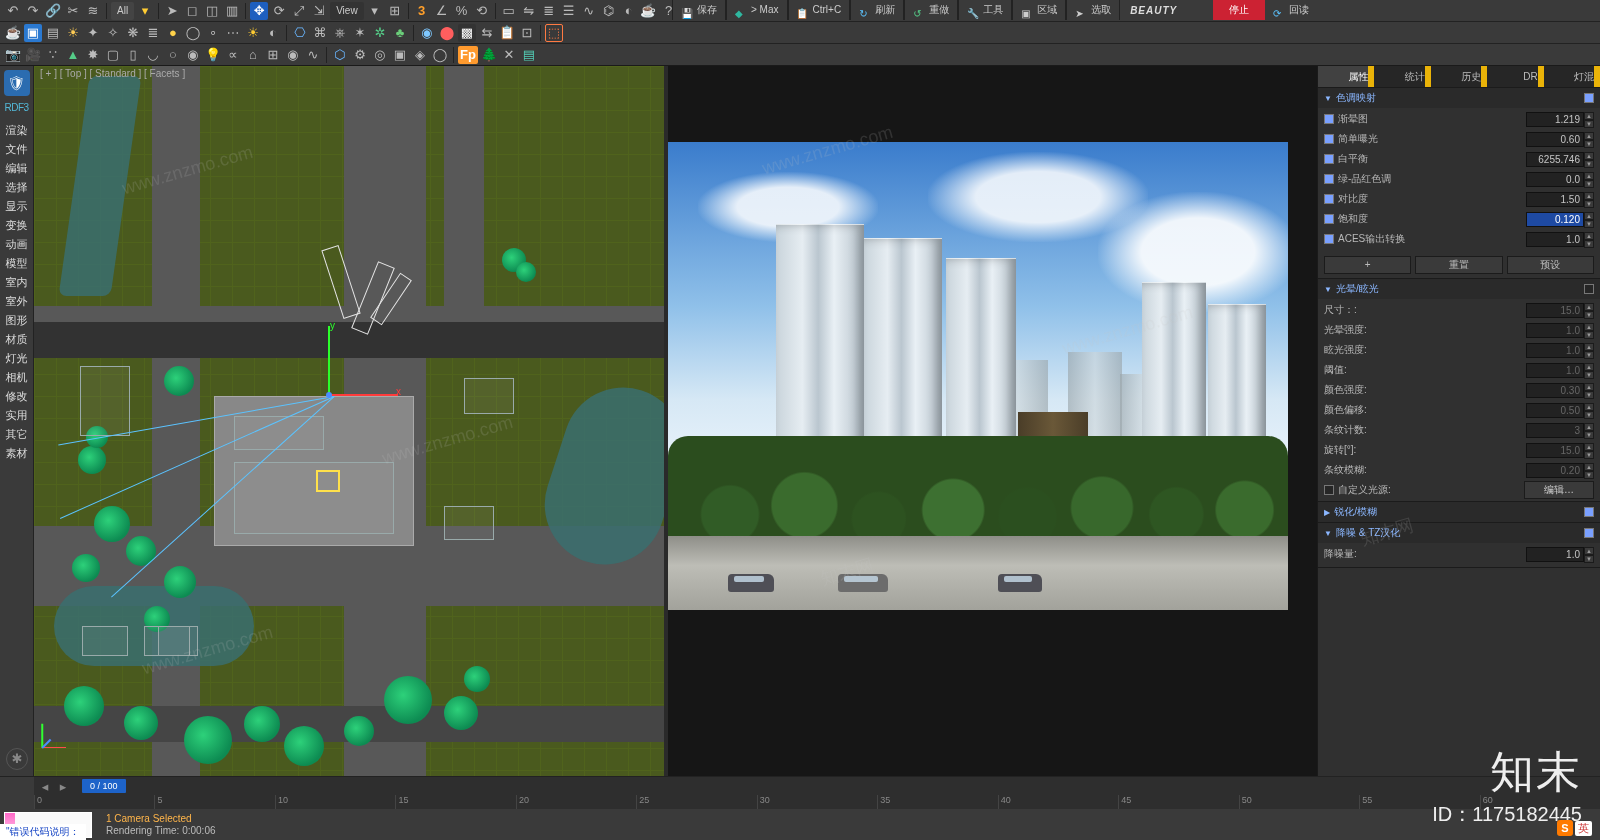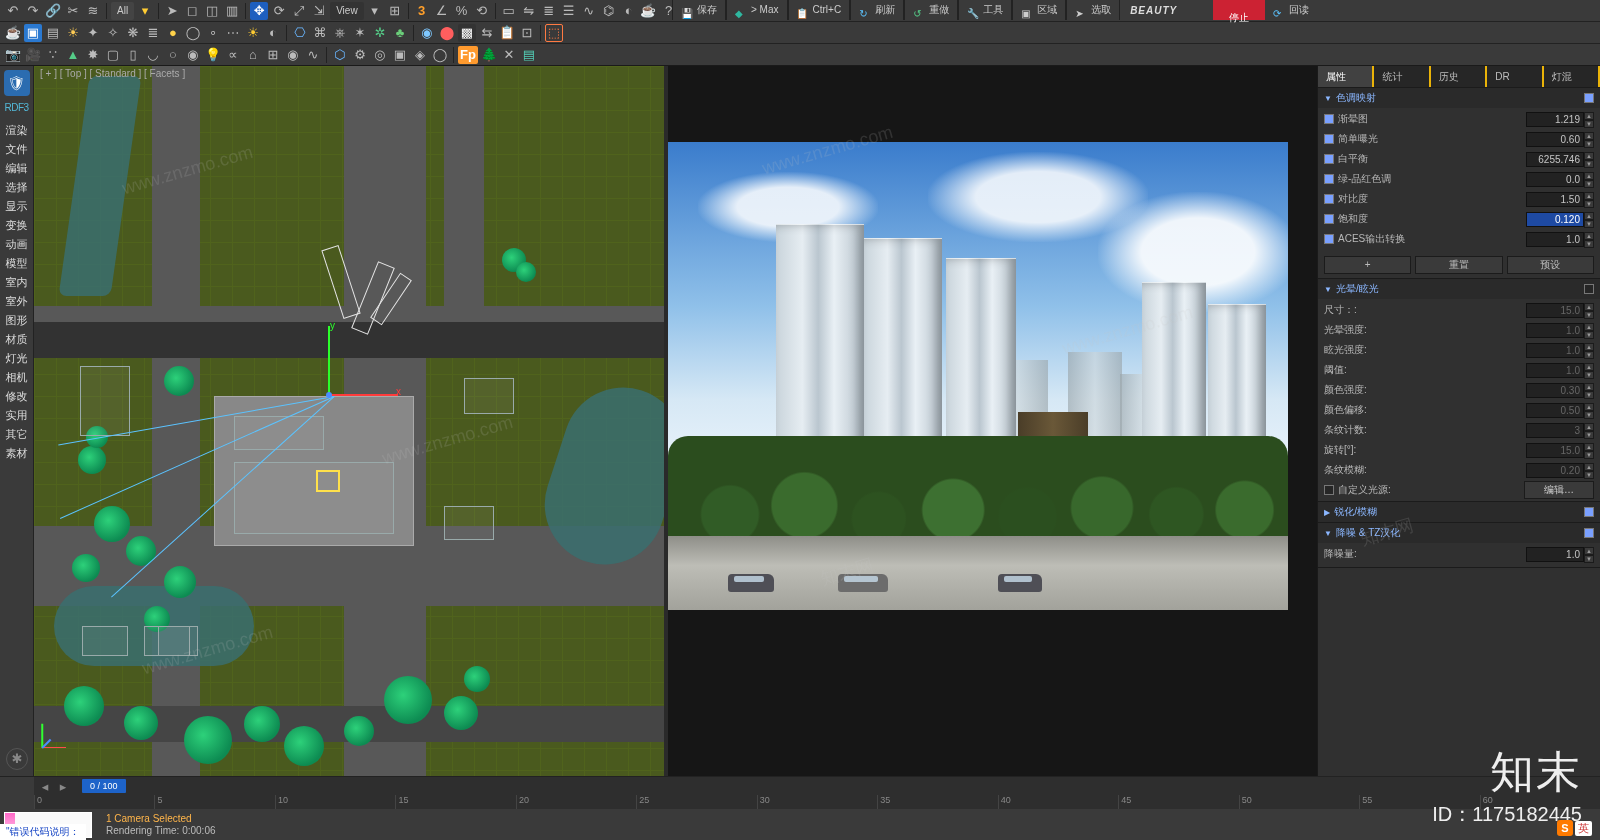--- a/index.html
+++ b/index.html
@@ -74,26 +74,26 @@
       border-top-left-radius:20px; border-top-right-radius:20px;}
   .roadway { position:absolute; left:0; right:0; bottom:0; height:74px; background:linear-gradient(to bottom,#8e8e88 0%,#bdbdb6 40%,#a2a29b 100%); }
   .car { position:absolute; bottom:18px; width:46px; height:18px; background:#4f4f56; border-radius:4px 6px 3px 3px;}
   .car::after{content:'';position:absolute;top:2px;left:6px;right:10px;height:6px;background:rgba(200,220,235,.8);border-radius:2px;}
 
   
   .render-topbar { position:absolute; top:0; left:672px; right:283px; height:20px; background:#3a3a3a; display:flex; align-items:center; gap:0; font-size:10px; z-index:30;}
   .rtb-btn { padding:0 8px; height:20px; line-height:20px; border-left:1px solid #222; border-right:1px solid #222; cursor:pointer; color:#ccc; display:flex; align-items:center; gap:4px;}
   .rtb-mini-ico{width:12px;height:12px;display:inline-block;}
   .rtb-sel { margin-left:10px; font-style:italic; font-weight:bold; color:#ddd; letter-spacing:1px;}
-  .rtb-stop{ margin-left:auto; background:#c23; color:#fff; padding:8px 16px; height:20px; line-height:20px; cursor:pointer;}
+  .rtb-stop{ margin-left:auto; background:#c23; color:#fff; padding:0 16px; height:20px; line-height:20px; cursor:pointer;}
 
   
   .right-panel { width:283px; background:#303030; border-left:1px solid #1a1a1a; display:flex; flex-direction:column; font-size:10px; color:#bdbdbd;}
   .rp-tabs { height:22px; display:flex; border-bottom:1px solid #1b1b1b; background:#262626;}
-  .rp-tab  { flex:1; text-align:left; line-height:22px; border-right:2px solid #eab308; cursor:pointer;padding-left:8px;}
+  .rp-tab  { flex:1; text-align:right; line-height:22px; border-right:6px solid #eab308; cursor:pointer;padding-left:8px;}
   .rp-tab.on { background:#414141; color:#fff;}
   .rp-subrow { height:22px; display:flex; gap:6px; align-items:center; justify-content:flex-end; padding:0 6px; border-bottom:1px solid #1b1b1b;}
   .rp-btn { border:1px solid #1b1b1b; background:#3a3a3a; padding:2px 10px; cursor:pointer; color:#ccc;}
   .rp-section { border-bottom:1px solid #1b1b1b; }
   .rp-sec-hdr { height:20px; display:flex; align-items:center; padding:0 6px; background:#2a2a2a; color:#8bb7ff; cursor:pointer; gap:4px;}
   .rp-sec-hdr .tri{ color:#8bb7ff; font-size:8px;}
   .rp-sec-body{ padding:2px 6px 4px; display:flex; flex-direction:column; gap:2px;}
   .rp-row { display:flex; align-items:center; height:18px;}
   .rp-row label{ flex:1; color:#b8b8b8; white-space:nowrap; display:flex; align-items:center; gap:4px;}
   .rp-chk { width:10px; height:10px; border:1px solid #777; background:#262626; display:inline-block;}

